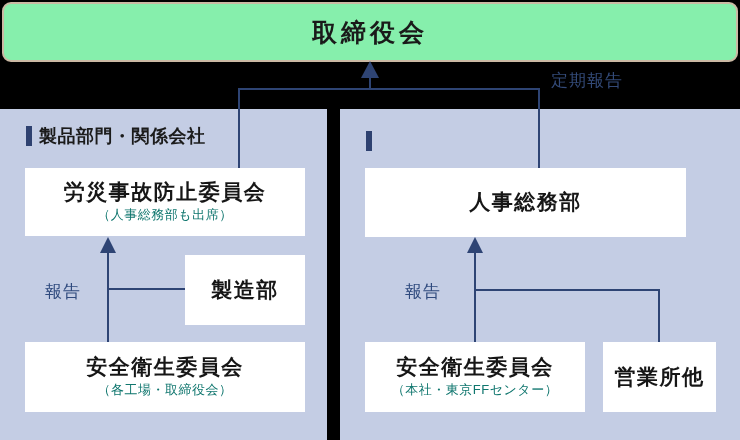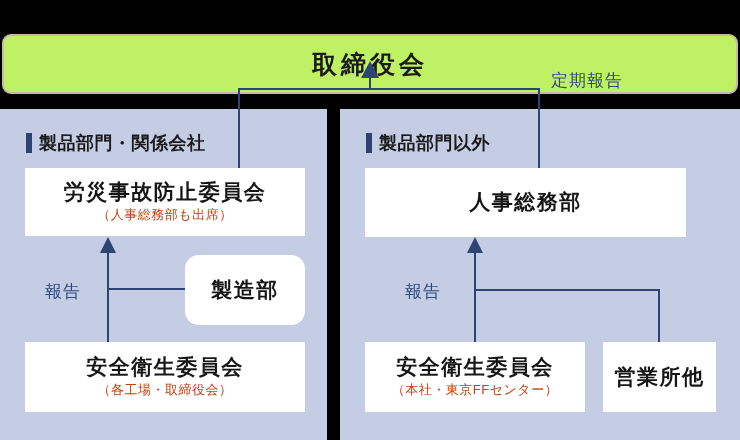--- a/index.html
+++ b/index.html
@@ -6,41 +6,41 @@
   #canvas{
     position:relative;
     width:740px;height:440px;
     background:#000;
     font-family:"Liberation Sans","DejaVu Sans",sans-serif;
     overflow:hidden;
   }
   
   .board-box{
     position:absolute;left:2px;top:2px;width:732px;height:56px;
-    background:#bef264;border:2px solid #cbb9a4;border-radius:9px;
-    display:flex;align-items:center;justify-content:center;margin-top:32px;
+    background:#86efac;border:2px solid #cbb9a4;border-radius:9px;
+    display:flex;align-items:center;justify-content:center;
   }
   .board-box .title{
     font-size:25px;font-weight:bold;color:#1a1a1a;letter-spacing:4px;
   }
   
   .panel{position:absolute;top:109px;height:331px;background:#c4cde4;}
   .panel-left{left:0;width:327px;}
   .panel-right{left:340px;width:400px;}
   
   .panel-header{position:absolute;display:flex;align-items:center;z-index:3;}
   .panel-header .bar{width:6px;height:20px;background:#2e4170;margin-right:7px;}
   .panel-header .htext{font-size:18px;font-weight:bold;color:#1b1b1b;letter-spacing:0.5px;}
   
   .node{
     position:absolute;background:#fff;z-index:2;
     display:flex;flex-direction:column;align-items:center;justify-content:center;text-align:right;
   }
   .node .node-title{font-size:21px;font-weight:bold;color:#161616;letter-spacing:1.5px;line-height:1.15;}
-  .node .node-sub{font-size:13px;color:#c2410c;letter-spacing:0.5px;margin-top:1px;}
+  .node .node-sub{font-size:13px;color:#0f766e;letter-spacing:0.5px;margin-top:1px;}
   
   .conn-label{
     position:absolute;z-index:3;
     font-size:17px;font-weight:normal;color:#2f4a7e;letter-spacing:1px;
   }
   
   #connectors{position:absolute;left:0;top:0;z-index:1;}
 </style>
 </head>
 <body>
@@ -62,45 +62,44 @@
     <line x1="108" y1="289" x2="186" y2="289" stroke="#2e4474" stroke-width="2"></line>
 
     <line x1="475" y1="342" x2="475" y2="250" stroke="#2e4474" stroke-width="2"></line>
     <polygon points="475,237 467,253 483,253" fill="#2e4474"></polygon>
     <polyline points="475,290 659,290 659,342" fill="none" stroke="#2e4474" stroke-width="2"></polyline>
   </svg>
 
   <div class="conn-label" style="left:551px;top:69px;color:#334a78;">定期報告</div>
 
   <div class="panel panel-left"></div>
-  <div class="panel-header" style="left:26px;top:131px;">
+  <div class="panel-header" style="left:26px;top:124px;">
     <span class="bar"></span>
     <span class="htext">製品部門・関係会社</span>
   </div>
 
   <div class="node" style="left:25px;top:168px;width:280px;height:68px;">
     <span class="node-title">労災事故防止委員会</span>
     <span class="node-sub">（人事総務部も出席）</span>
   </div>
 
-  <div class="node" style="left:185px;top:255px;width:120px;height:70px;border-radius:14px;">
+  <div class="node" style="left:185px;top:255px;width:120px;height:70px;">
     <span class="node-title">製造部</span>
   </div>
 
   <div class="node" style="left:25px;top:342px;width:280px;height:70px;">
     <span class="node-title">安全衛生委員会</span>
     <span class="node-sub">（各工場・取締役会）</span>
   </div>
 
   <div class="conn-label" style="left:45px;top:280px;">報告</div>
 
   <div class="panel panel-right"></div>
   <div class="panel-header" style="left:366px;top:131px;">
     <span class="bar"></span>
-    <span class="htext">製品部門以外</span>
   </div>
 
   <div class="node" style="left:365px;top:168px;width:321px;height:69px;">
     <span class="node-title">人事総務部</span>
   </div>
 
   <div class="node" style="left:365px;top:342px;width:220px;height:70px;">
     <span class="node-title">安全衛生委員会</span>
     <span class="node-sub">（本社・東京FFセンター）</span>
   </div>

